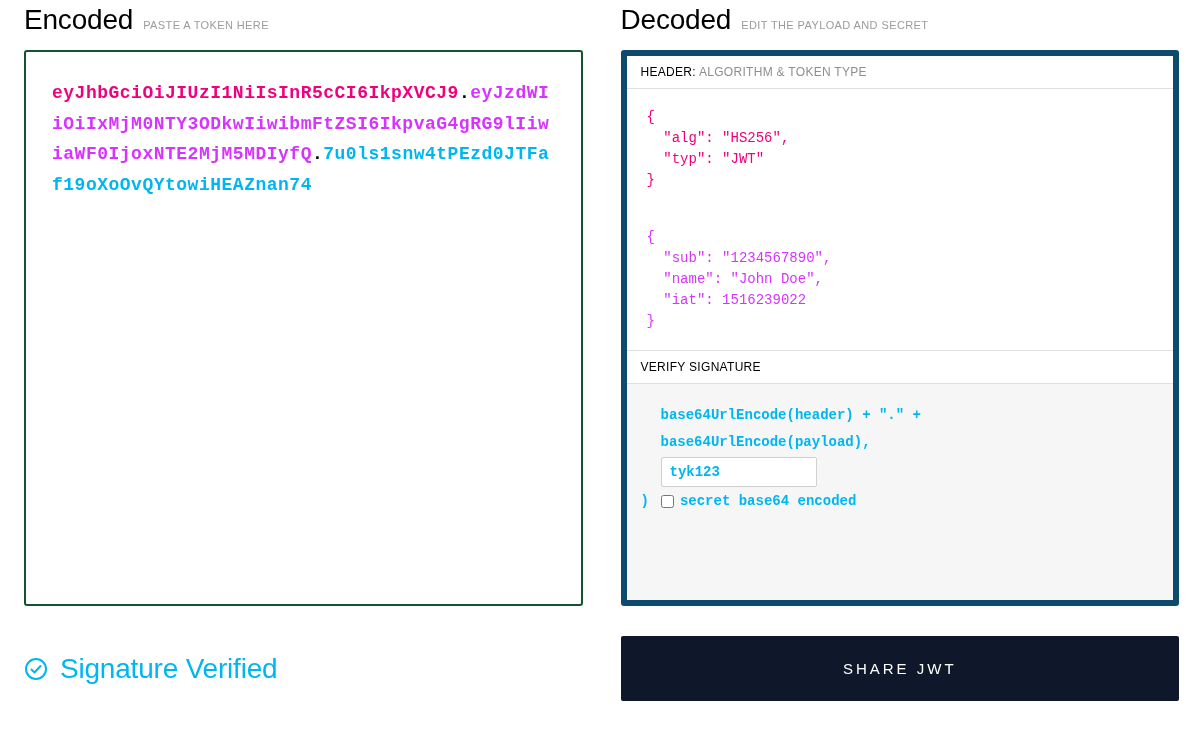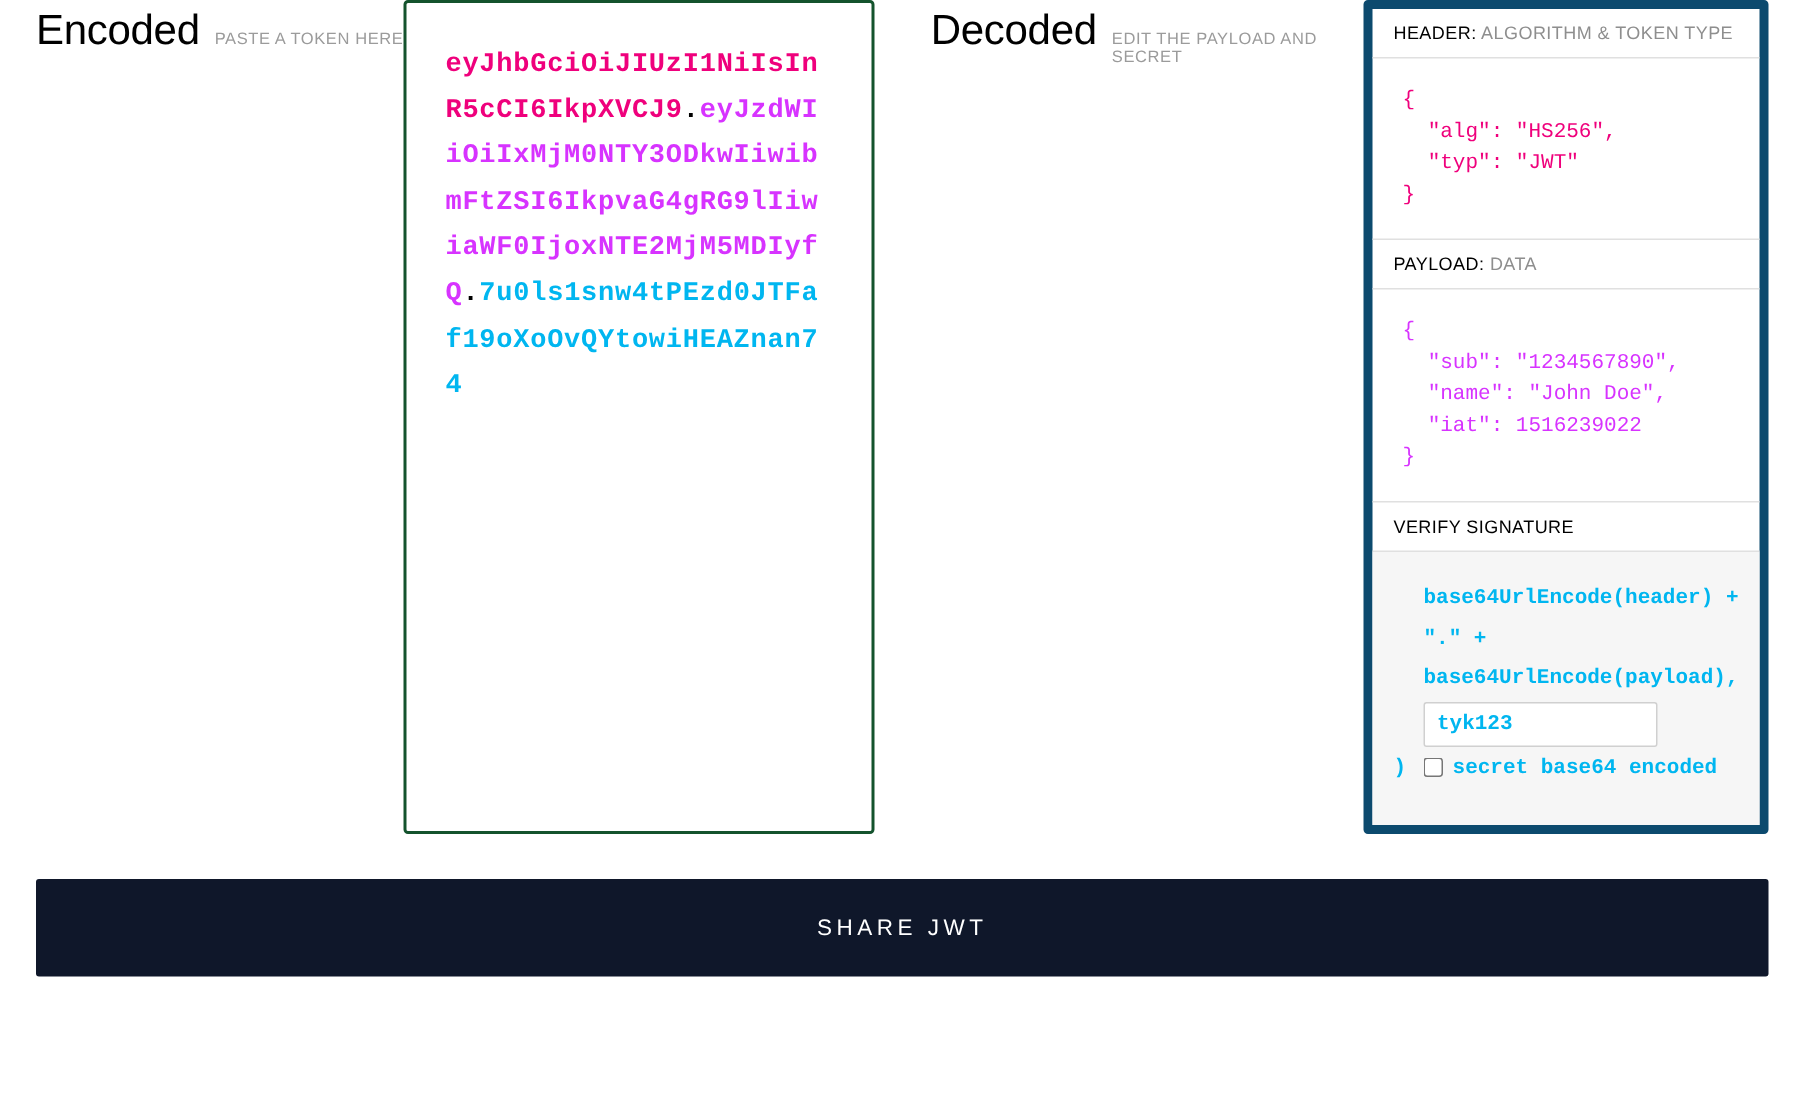--- a/index.html
+++ b/index.html
@@ -13,21 +13,21 @@
     padding: 0 24px 24px 24px;
     width: 1203px;
   }
   .container {
     display: flex;
     gap: 38px;
   }
   .column {
     flex: 1;
     display: flex;
-    flex-direction: row;
+    flex-direction: column;
   }
   .section-header {
     display: flex;
     align-items: baseline;
     gap: 10px;
     margin-bottom: 14px;
     padding-top: 4px;
   }
   .section-title {
     font-size: 28px;
@@ -184,24 +184,20 @@
     <div class="decoded-box">
       <div class="decoded-section-label">
         <span>HEADER:</span>
         <span class="sub">ALGORITHM &amp; TOKEN TYPE</span>
       </div>
       <div class="decoded-section-body decoded-header-json">{
   "alg": "HS256",
   "typ": "JWT"
 }</div>
 
-      <div class="decoded-section-label">
-        <span>PAYLOAD:</span>
-        <span class="sub">DATA</span>
-      </div>
       <div class="decoded-section-body decoded-payload-json">{
   "sub": "1234567890",
   "name": "John Doe",
   "iat": 1516239022
 }</div>
 
       <div class="decoded-section-label">VERIFY SIGNATURE</div>
       <div class="decoded-sig-body">
         <div class="sig-line sig-indent-1">base64UrlEncode(header) + "." +</div>
         <div class="sig-line sig-indent-1">base64UrlEncode(payload),</div>
@@ -212,14 +208,23 @@
           <span>)</span>
           <input type="checkbox" class="b64-checkbox" style="">
           <span>secret base64 encoded</span>
         </div>
       </div>
     </div>
   </div>
 </div>
 
 <div class="footer-row">
+  <div class="verified-block">
+    <span class="verified-icon">
+      <svg viewBox="0 0 24 24" fill="none" stroke="#00b6f0" stroke-width="2" stroke-linecap="round" stroke-linejoin="round">
+        <circle cx="12" cy="12" r="10"></circle>
+        <path d="M7.5 12.5 L10.5 15.5 L16.5 9"></path>
+      </svg>
+    </span>
+    <span class="verified-text">Signature Verified</span>
+  </div>
   <button class="share-btn">SHARE JWT</button>
 </div>
 
 </body></html>

